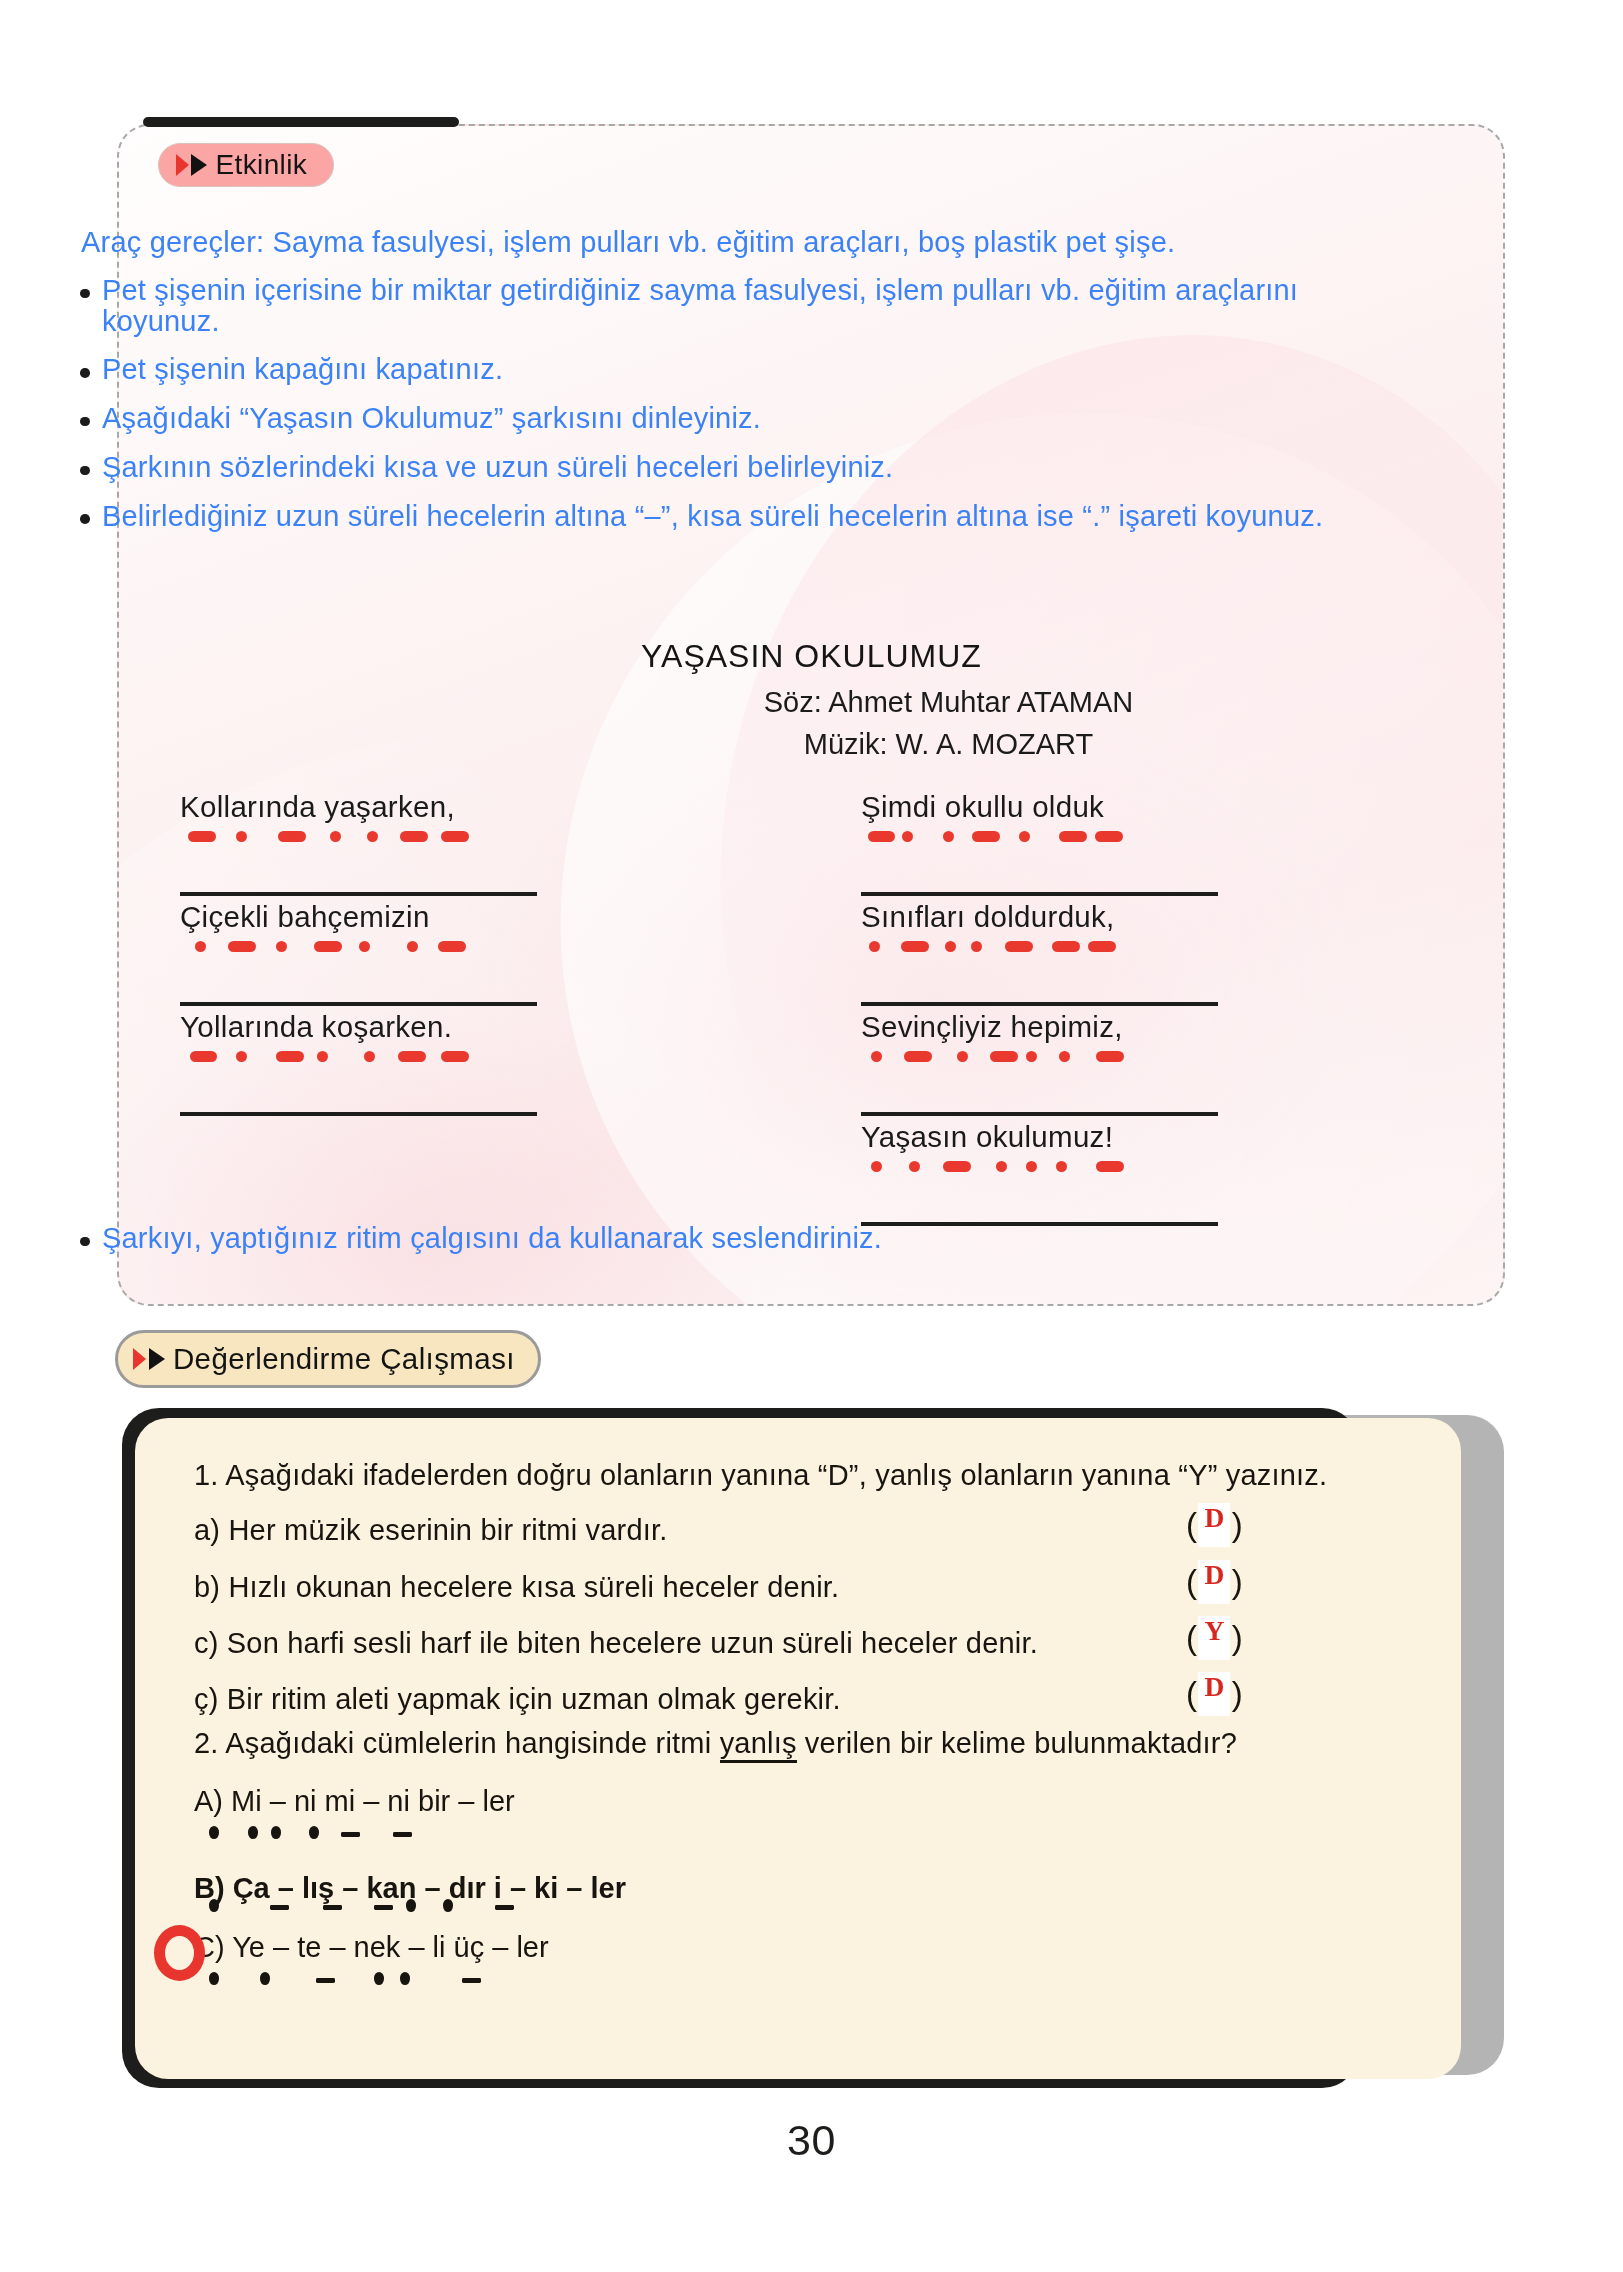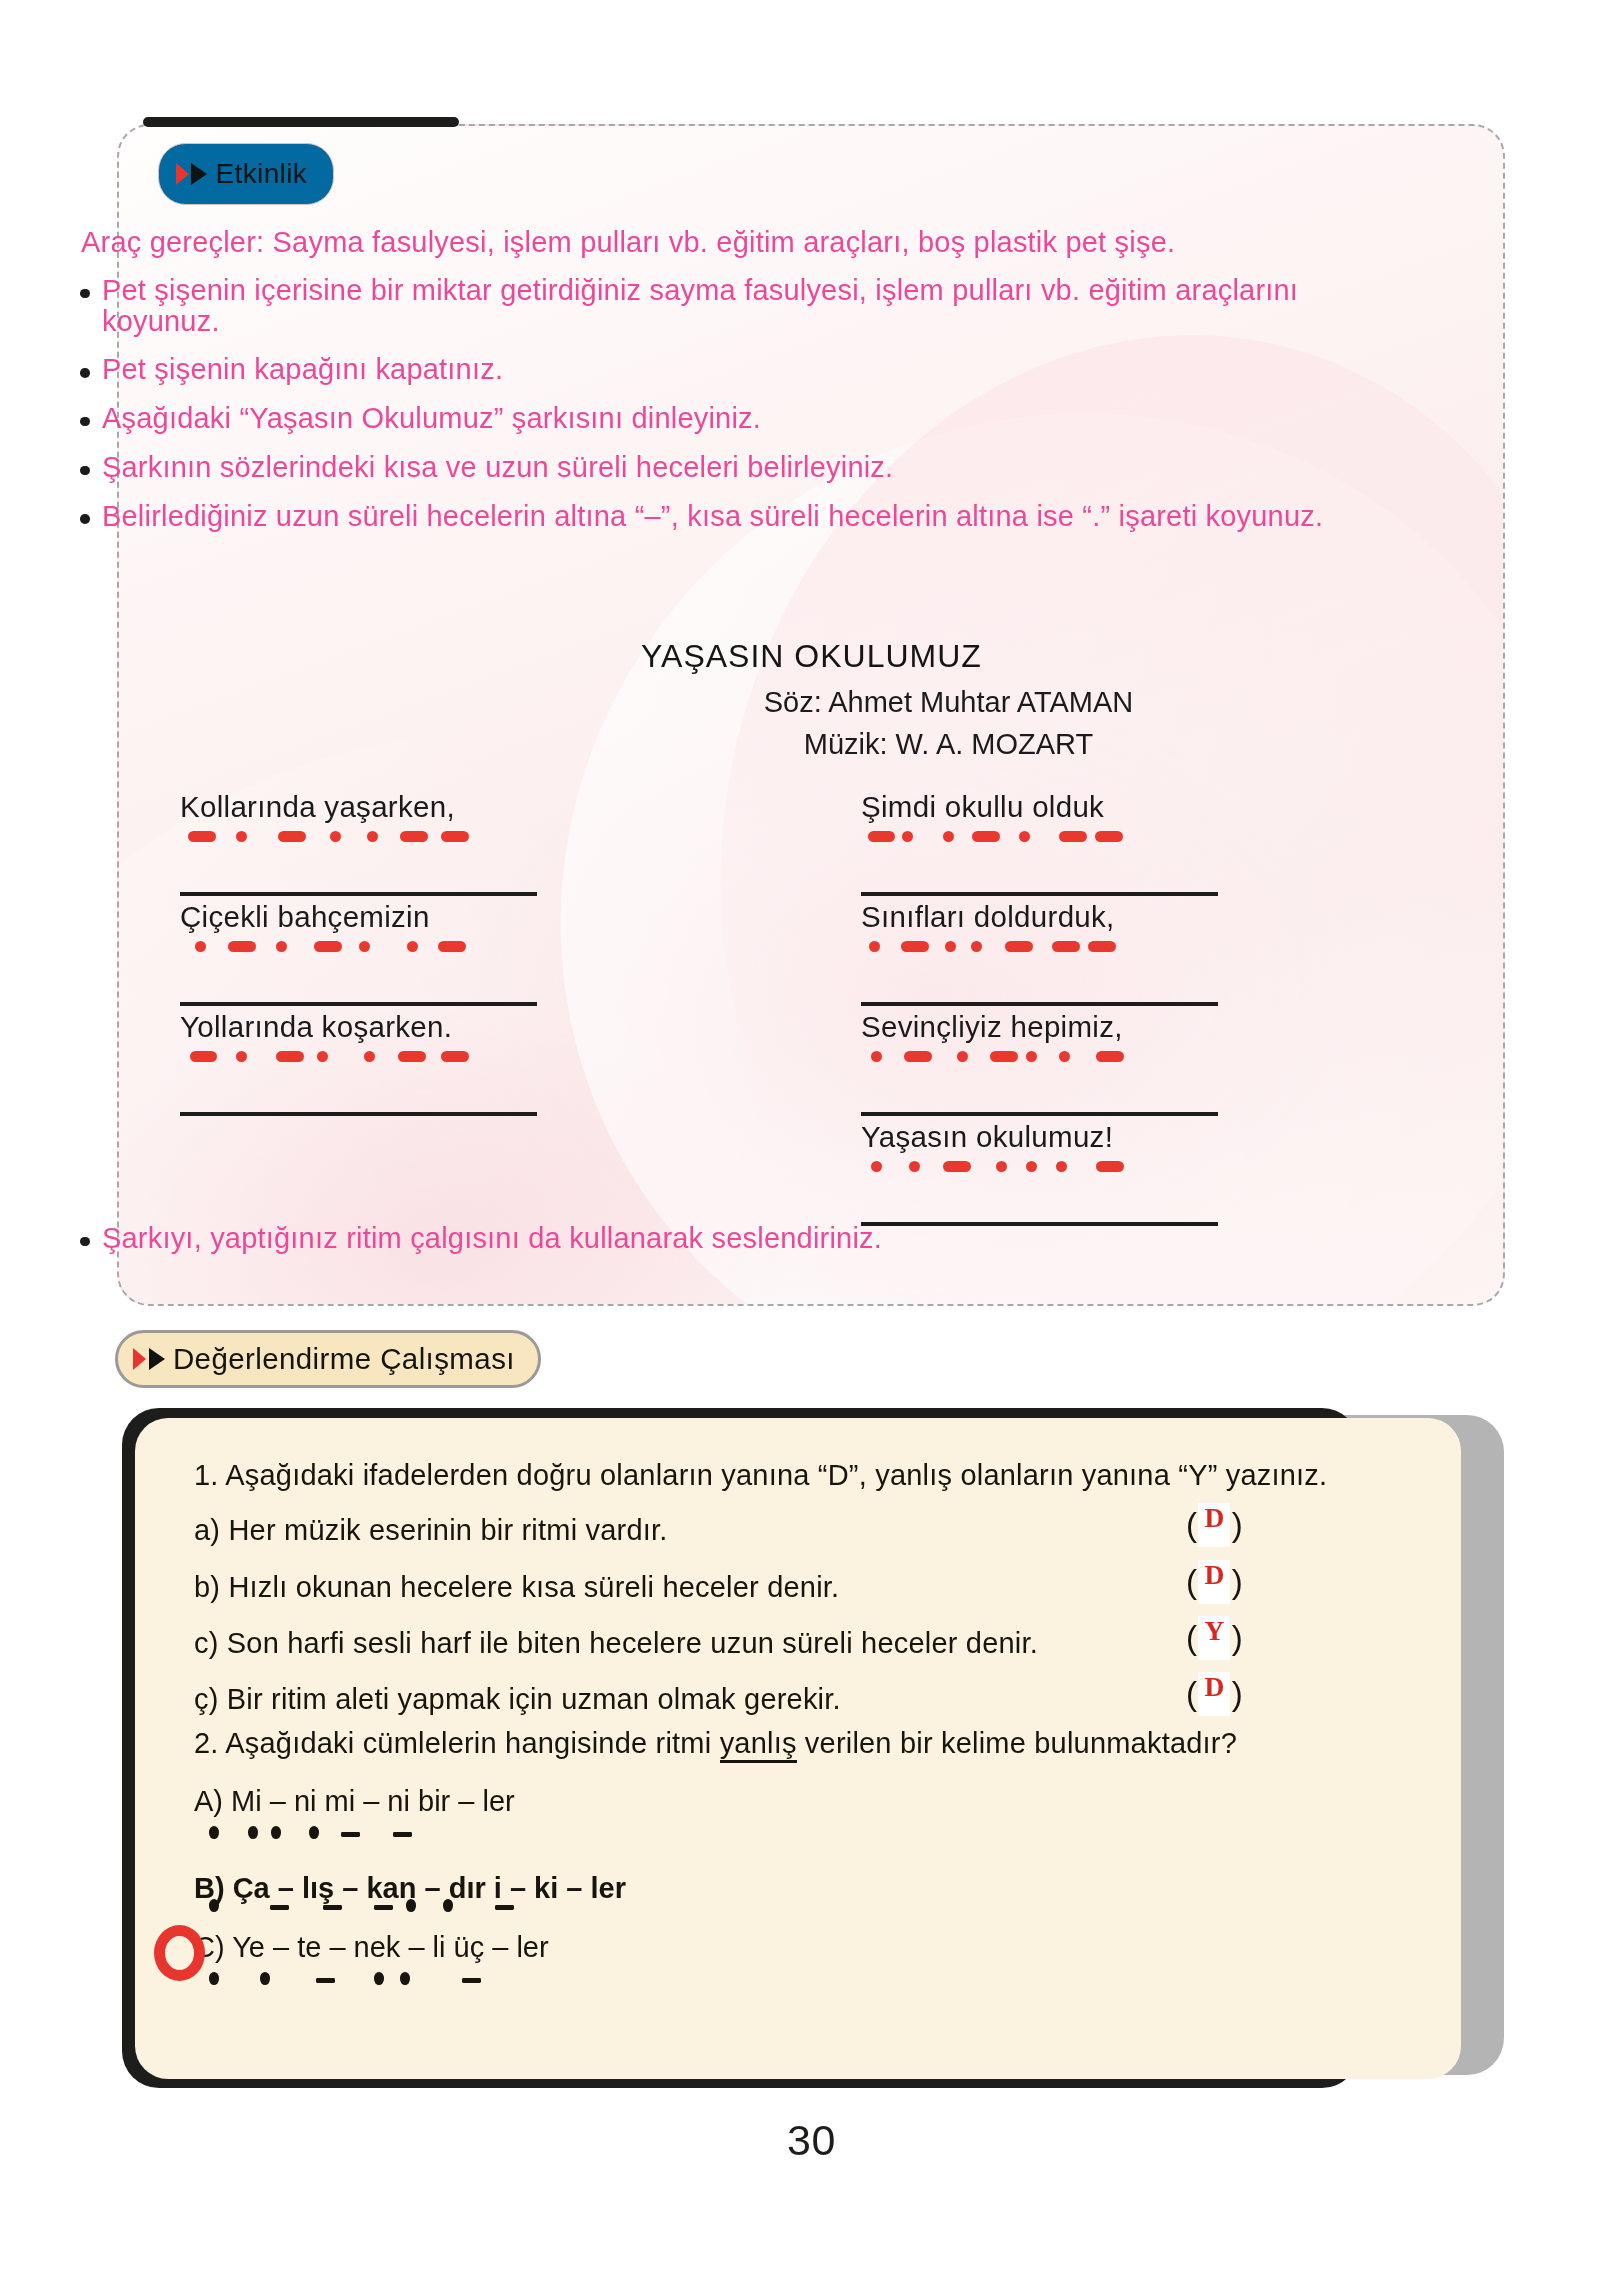--- a/index.html
+++ b/index.html
@@ -75,24 +75,24 @@
   .pill {
     position: absolute;
     display: flex;
     align-items: center;
     box-sizing: border-box;
     z-index: 7;
   }
   .pill-etkinlik {
     left: 158px;
     top: 143px;
-    height: 62px;
+    height: 44px;
     padding: 0 26px 0 16.5px;
     border-radius: 27.5px;
-    background: #0369a1;
+    background: #fca5a5;
     border: 1.4px solid #d8c3bd;
   }
   .pill-degerlendirme {
     left: 115px;
     top: 1330px;
     height: 58px;
     padding: 0 23.4px 0 15px;
     border-radius: 30px;
     background: #f7e6bf;
     border: 3.4px solid #9a9a9a;
@@ -115,21 +115,21 @@
   .tri-black { border-left: 16px solid #121212; margin-left: 2.7px; }
 
   
   .act-text {
     position: absolute;
     left: 0; right: 0;
     z-index: 5;
     font-size: 29px;
     line-height: 1.06;
     font-weight: 300;
-    color: #ec4899;
+    color: #3b82f6;
     letter-spacing: 0.2px;
   }
   .materials { left: 81px; top: 227px; width: 1292px; }
   .bullets { left: 36px; top: 275px; width: 1340px; }
   .bullet-row {
     display: flex;
     align-items: flex-start;
     margin-bottom: 18px;
   }
   .bullet-dot {

